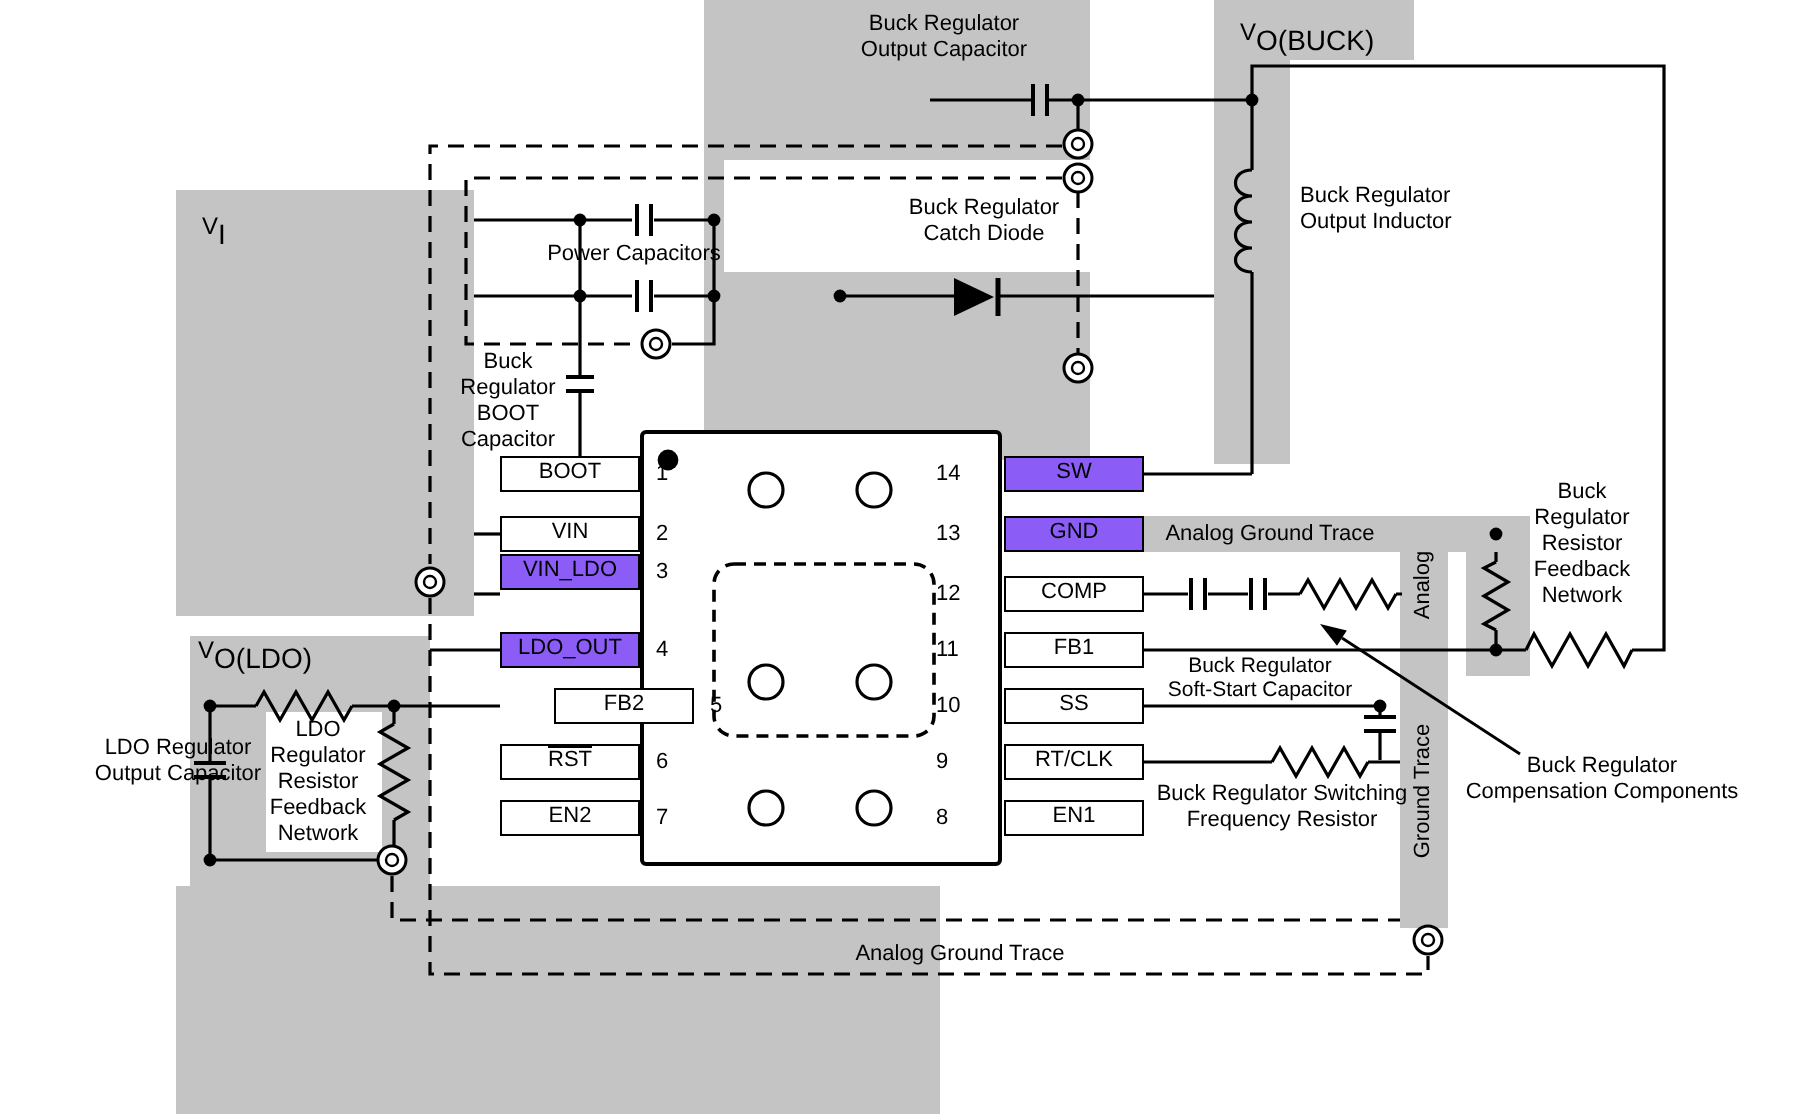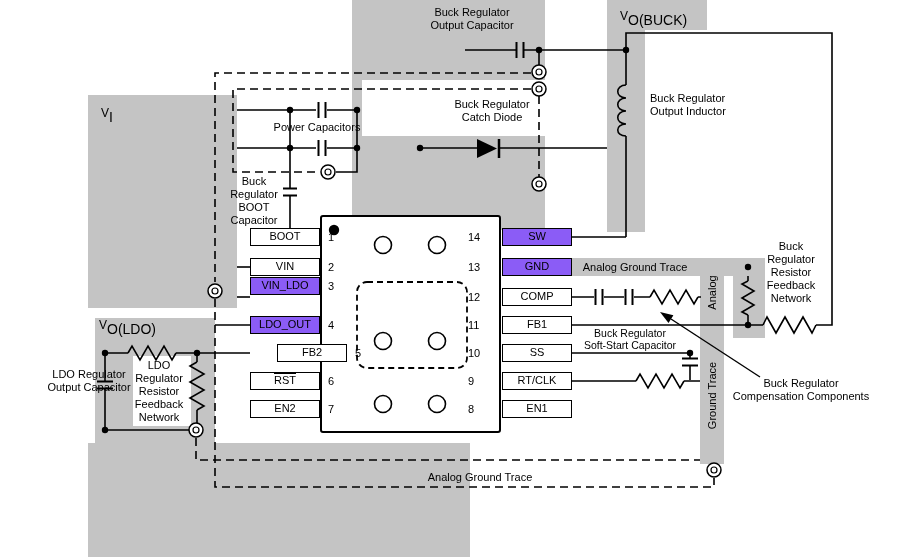--- a/index.html
+++ b/index.html
@@ -233,20 +233,24 @@
     <span>Resistor</span>
     <span>Feedback</span>
     <span>Network</span>
   </div>
 
   <div class="lbl small" style="left:570px;top:327px;width:120px;">
     <span>Buck Regulator</span>
     <span>Soft-Start Capacitor</span>
   </div>
 
+  <div class="lbl" style="left:576px;top:391px;width:130px;">
+    <span>Buck Regulator Switching</span>
+    <span>Frequency Resistor</span>
+  </div>
 
   <div class="lbl" style="left:726px;top:377px;width:150px;">
     <span>Buck Regulator</span>
     <span>Compensation Components</span>
   </div>
 
   <div class="lbl" style="left:420px;top:471px;width:120px;">
     <span>Analog Ground Trace</span>
   </div>
 

